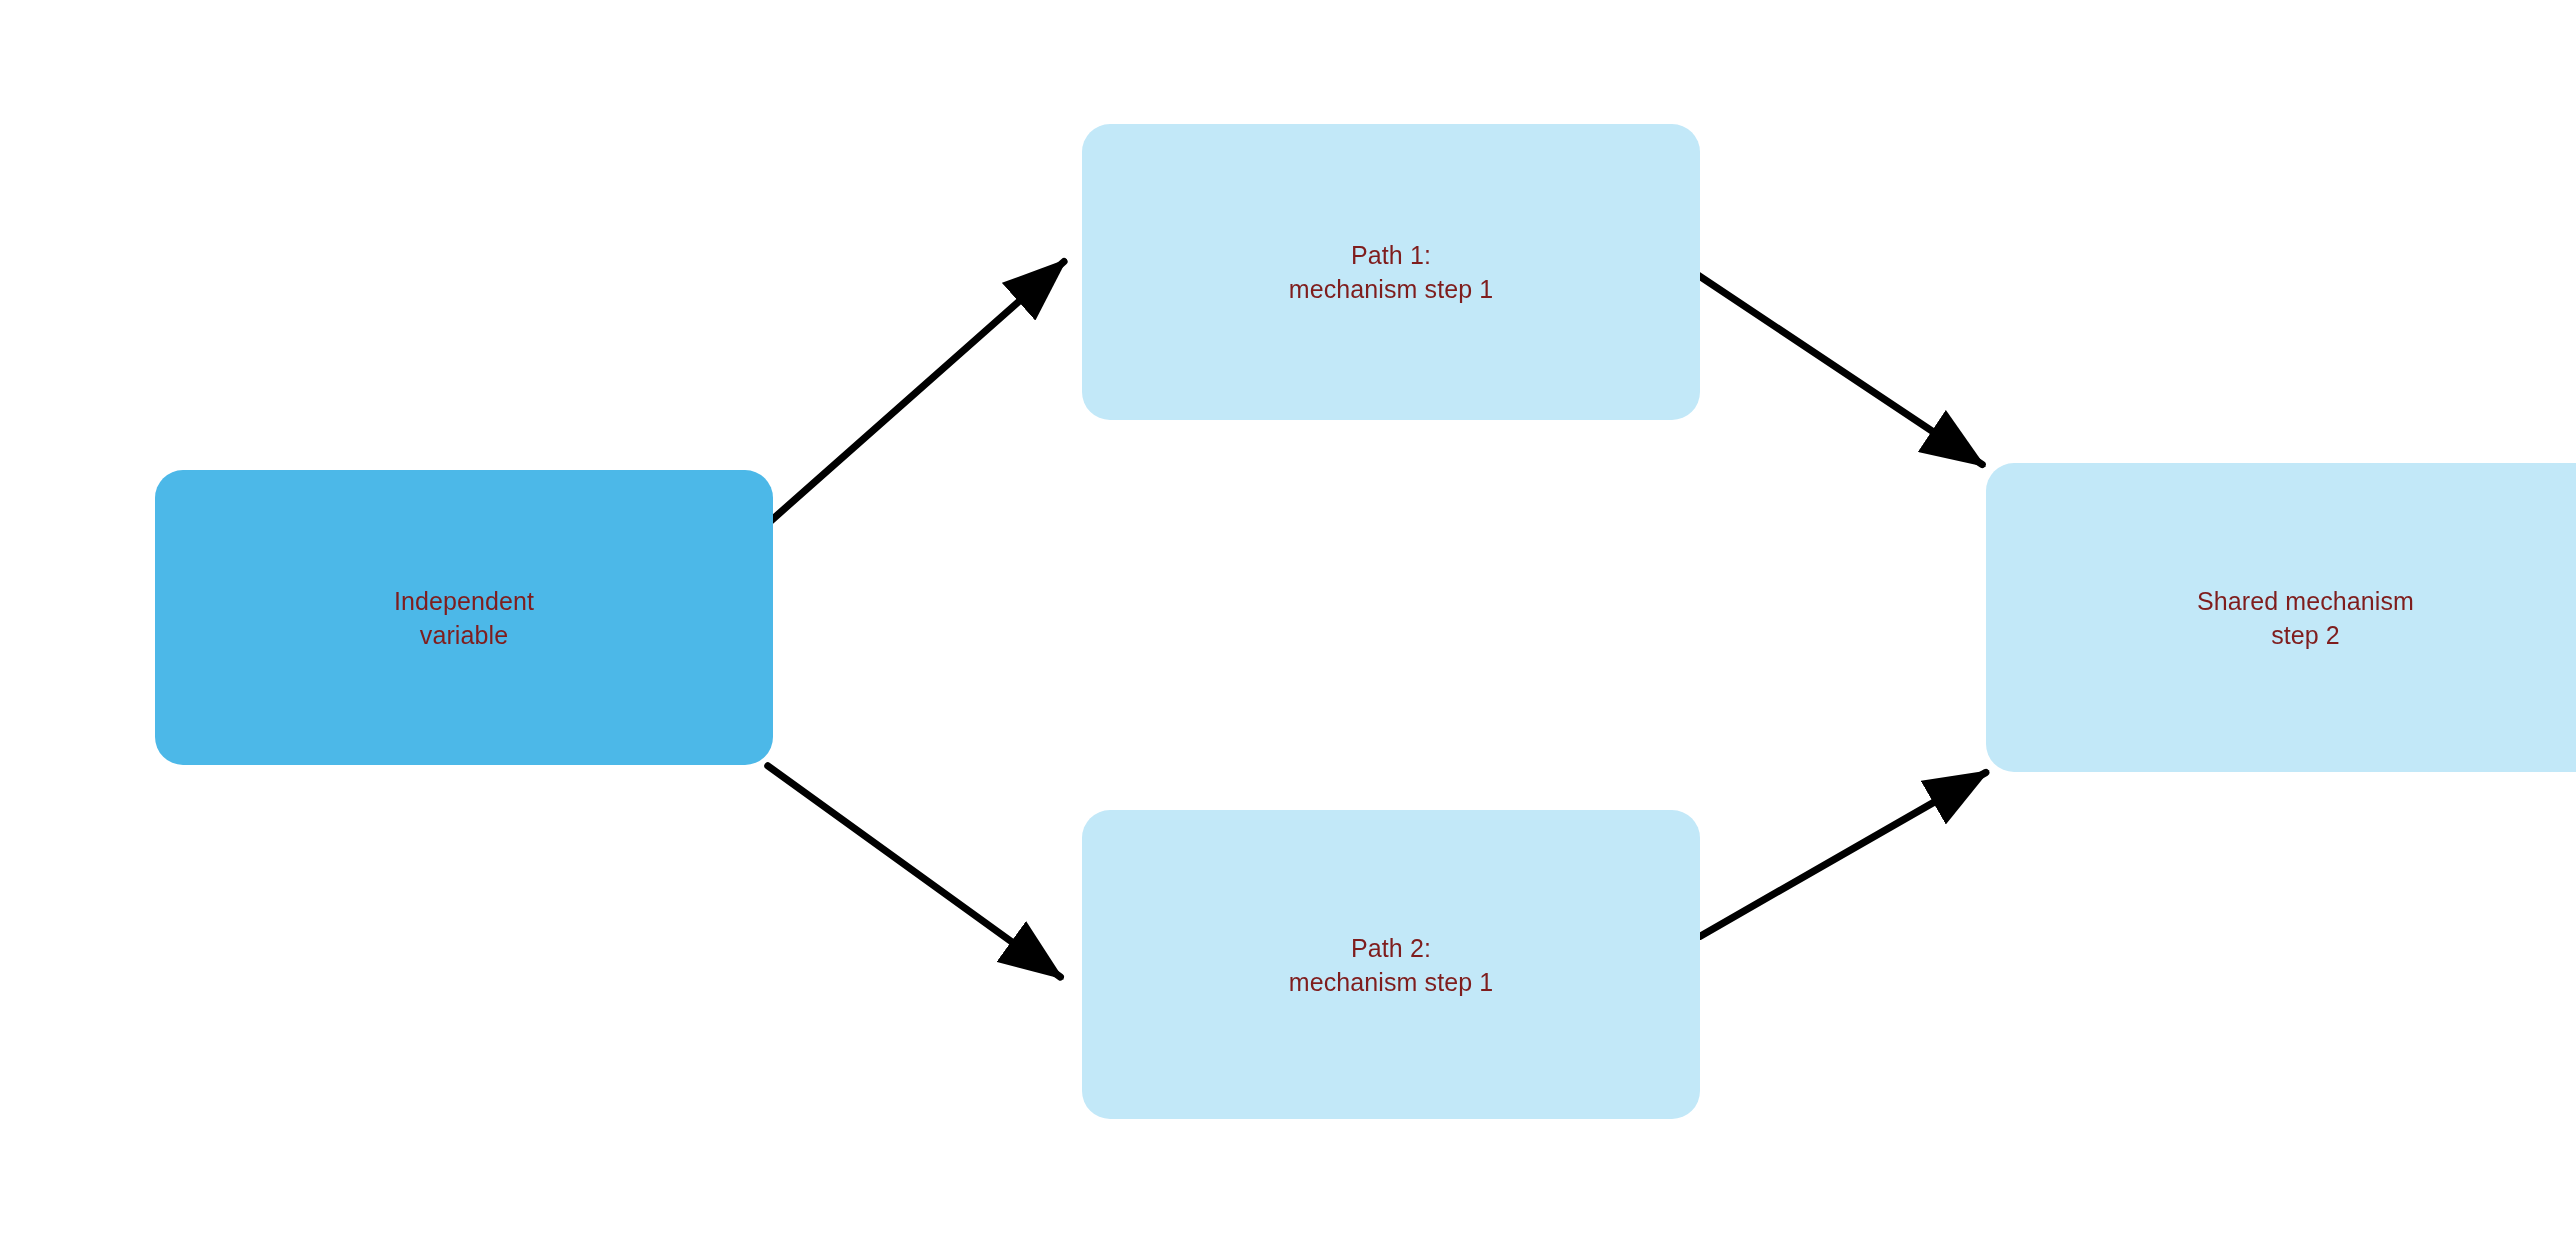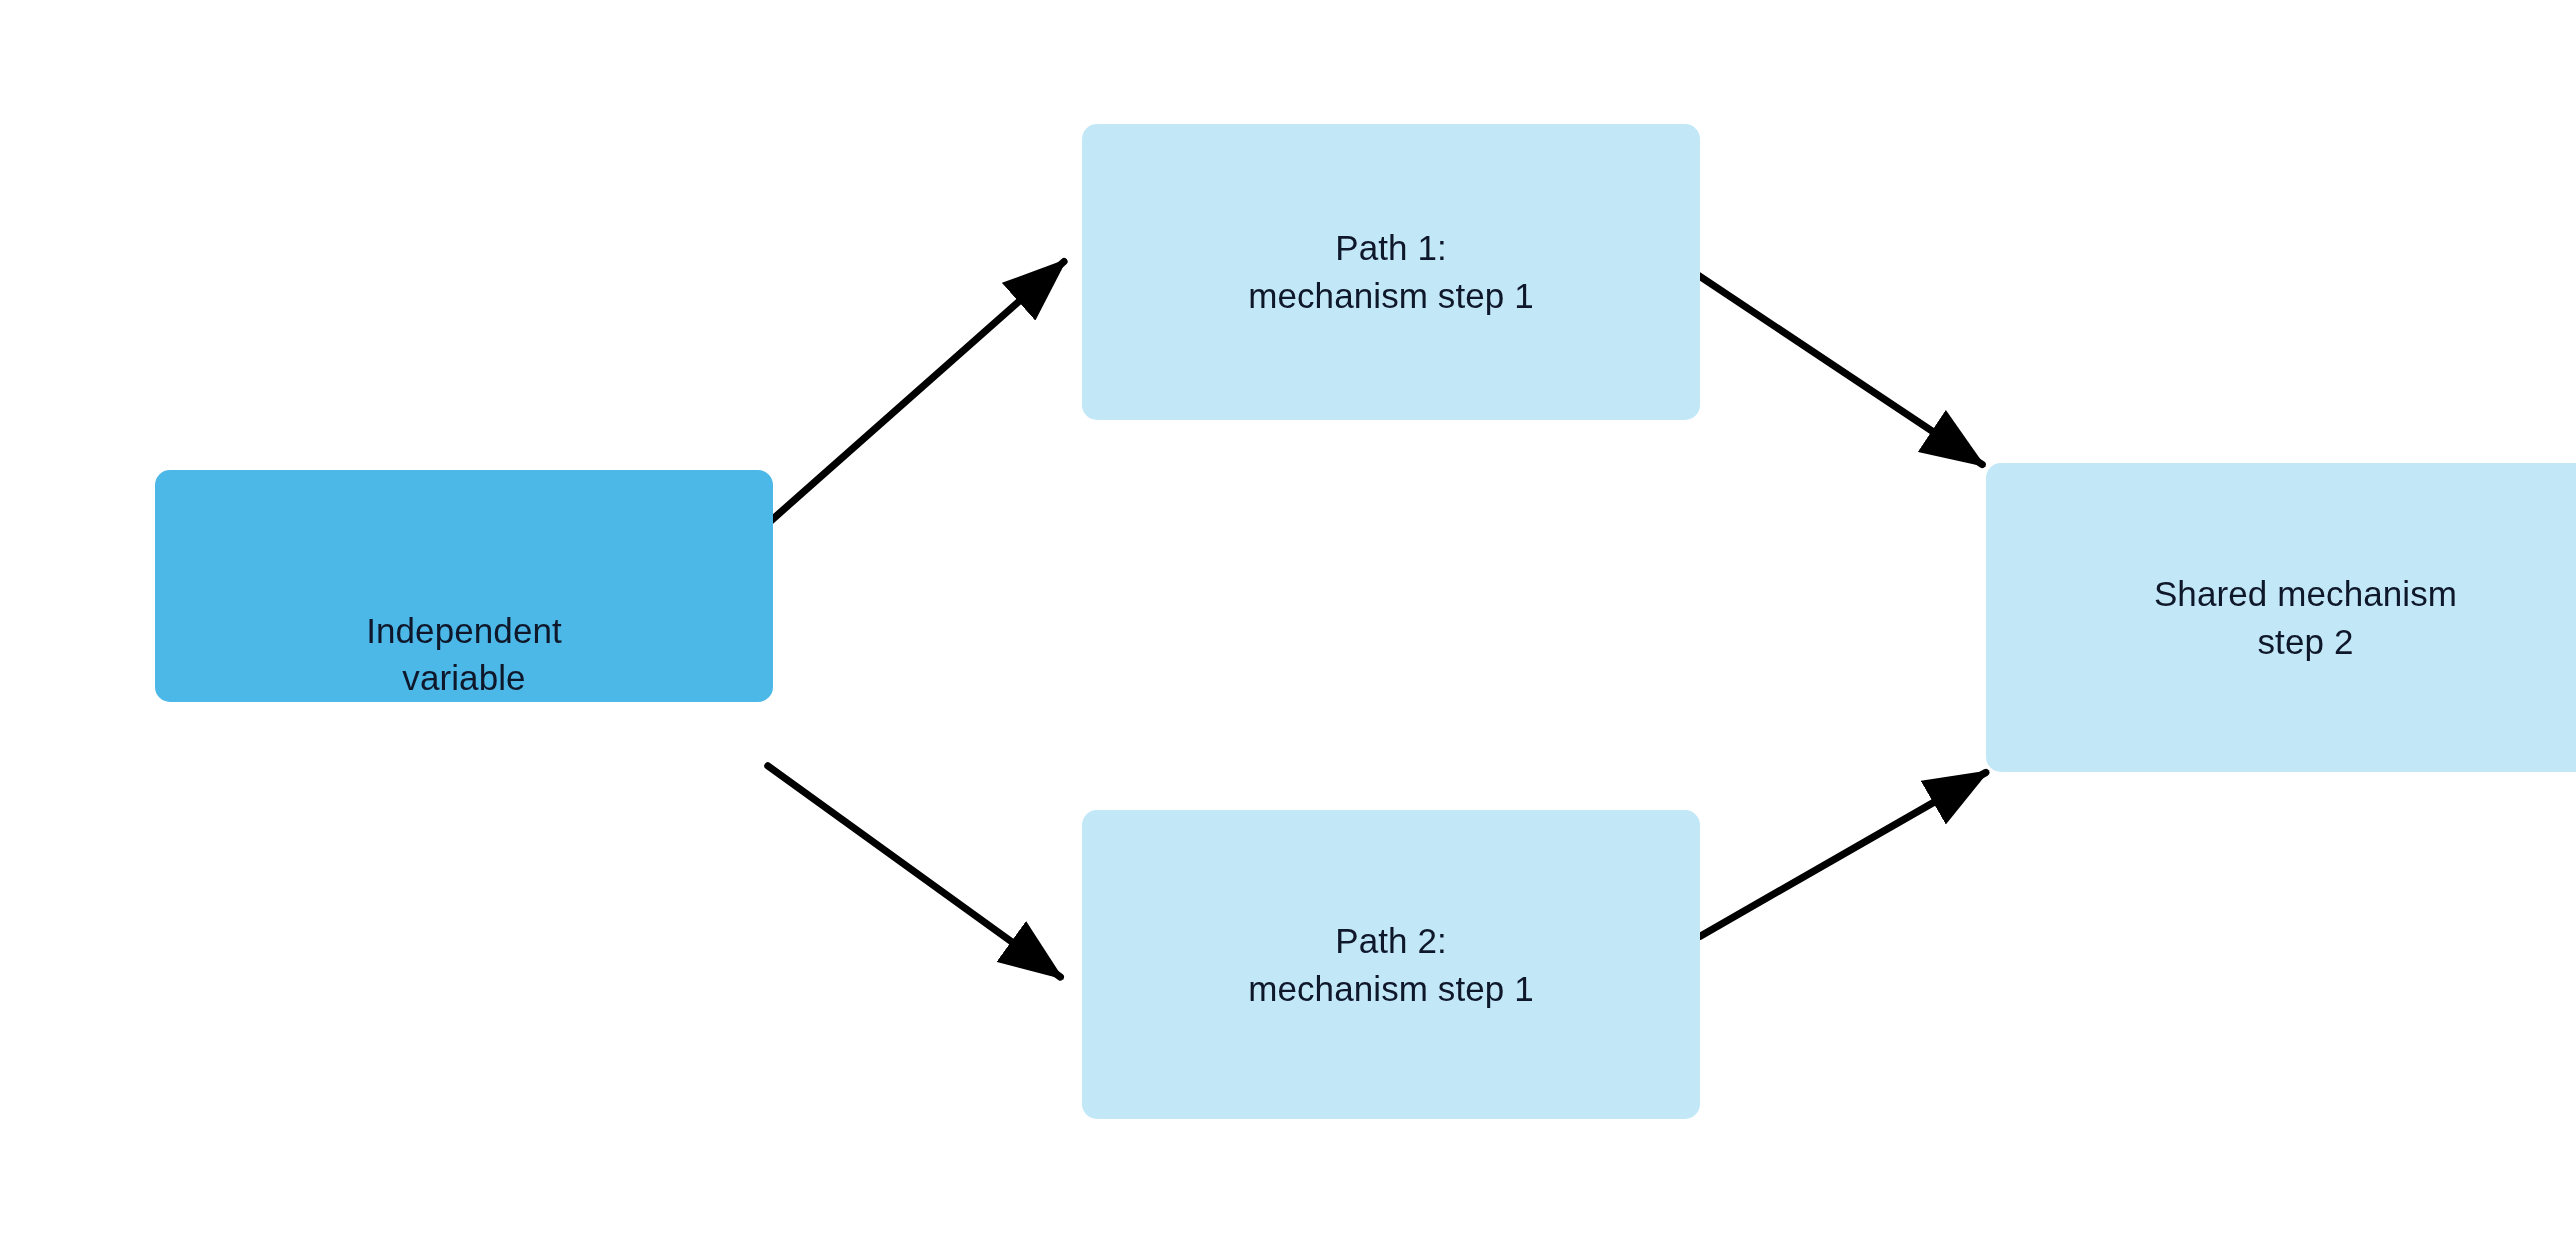--- a/index.html
+++ b/index.html
@@ -19,42 +19,42 @@
     position: absolute;
     left: 0;
     top: 0;
     width: 3709px;
     height: 1236px;
     pointer-events: none;
   }
   .node {
     position: absolute;
     box-sizing: border-box;
-    border-radius: 15px;
+    border-radius: 28px;
     display: flex;
     align-items: center;
     justify-content: center;
     text-align: center;
-    color: #0f172a;
-    font-size: 35px;
+    color: #7f1d1d;
+    font-size: 25px;
     line-height: 1.36;
     letter-spacing: 0.1px;
     font-stretch: condensed;
     white-space: pre-line;
   }
   .node-label {
     display: block;
     width: 100%;
     text-align: center;
     white-space: pre-line;
   }
 
   
   #node-independent {
-    left: 155px; top: 470px; width: 618px; height: 232px; align-items: flex-end;
+    left: 155px; top: 470px; width: 618px; height: 295px;
   }
   #node-path1 {
     left: 1082px; top: 124px; width: 618px; height: 296px;
   }
   #node-path2 {
     left: 1082px; top: 810px; width: 618px; height: 309px;
   }
   #node-shared {
     left: 1986px; top: 463px; width: 639px; height: 309px;
   }

